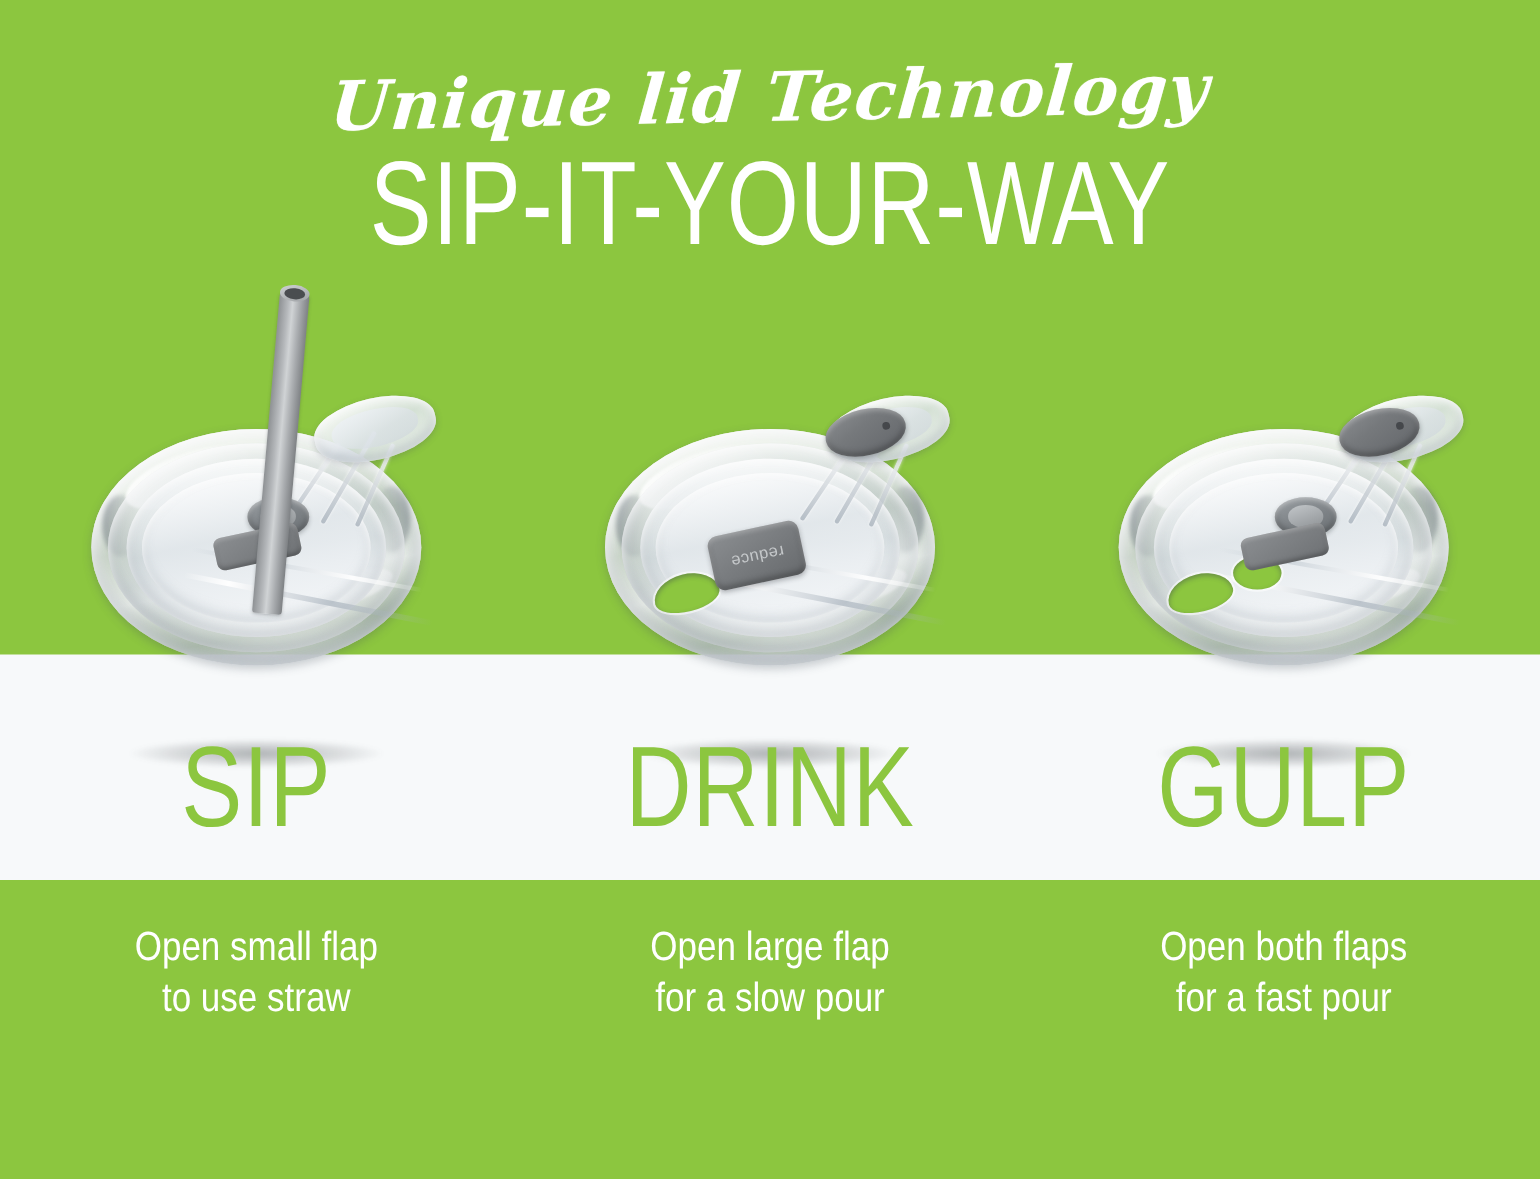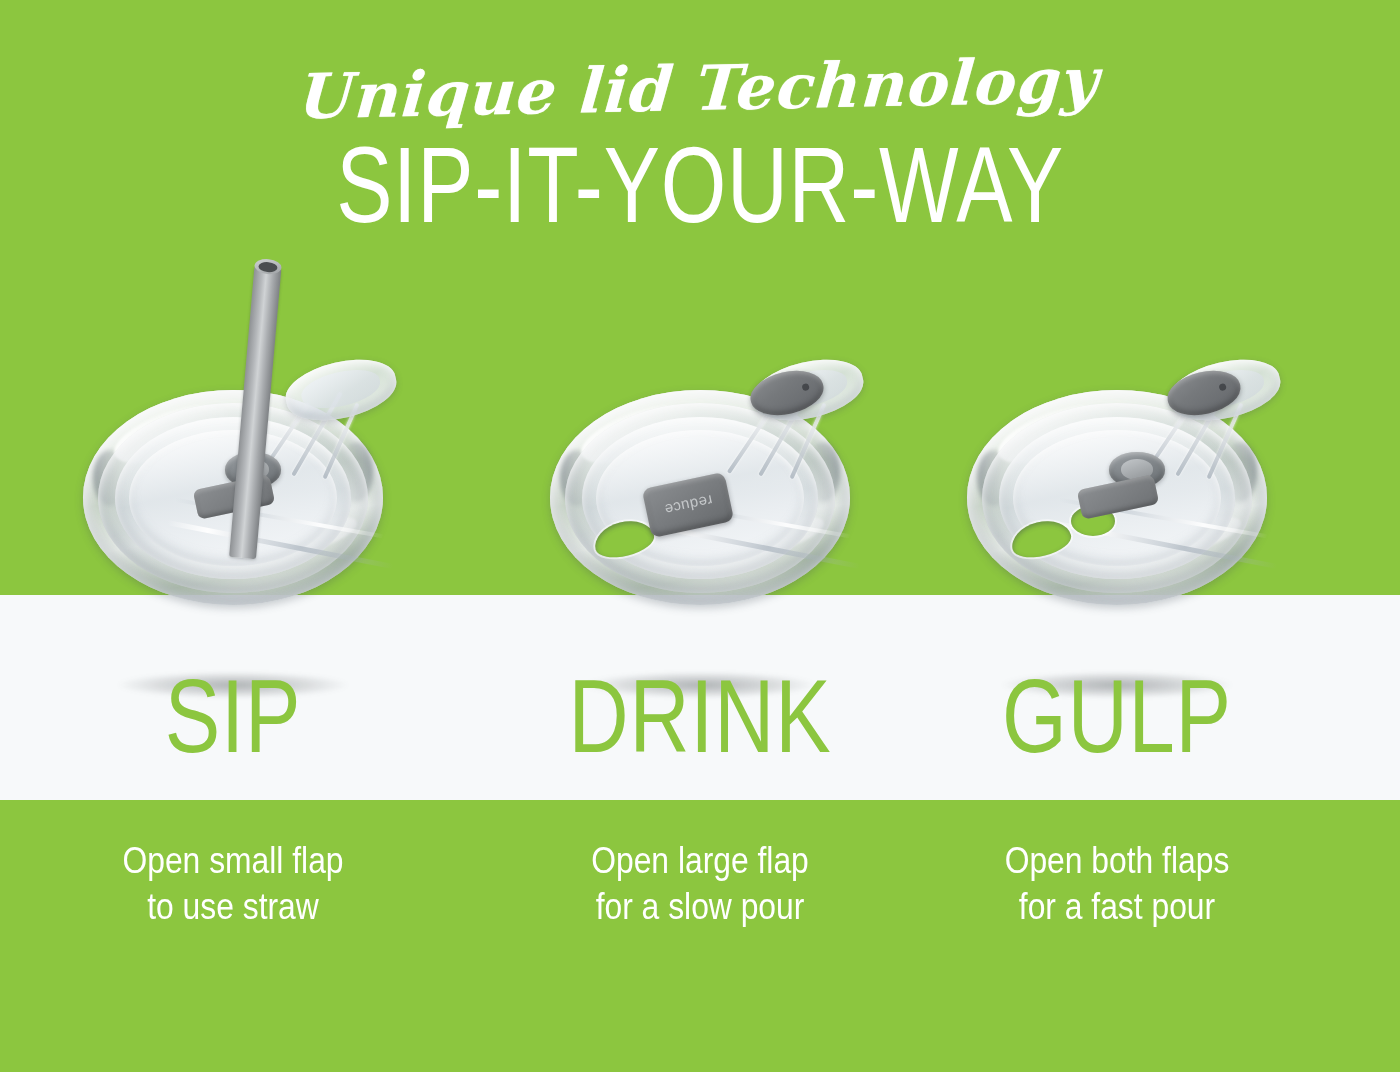--- a/index.html
+++ b/index.html
@@ -47,21 +47,21 @@
     transform:scaleX(.78);
     z-index:6;
     white-space:nowrap;
   }
 
   
   .cols{position:absolute;left:0;top:0;width:1400px;height:1072px;z-index:3;}
   .col{position:absolute;top:0;width:466px;height:1072px;}
   .col-0{left:0px;}
   .col-1{left:467px;}
-  .col-2{left:884px;}
+  .col-2{left:934px;}
 
   .art-slot{
     position:absolute;left:0;top:280px;width:466px;height:380px;
   }
 
   
   .lid{
     position:absolute;left:50%;top:110px;
     width:300px;height:215px;
     transform:translateX(-50%);

